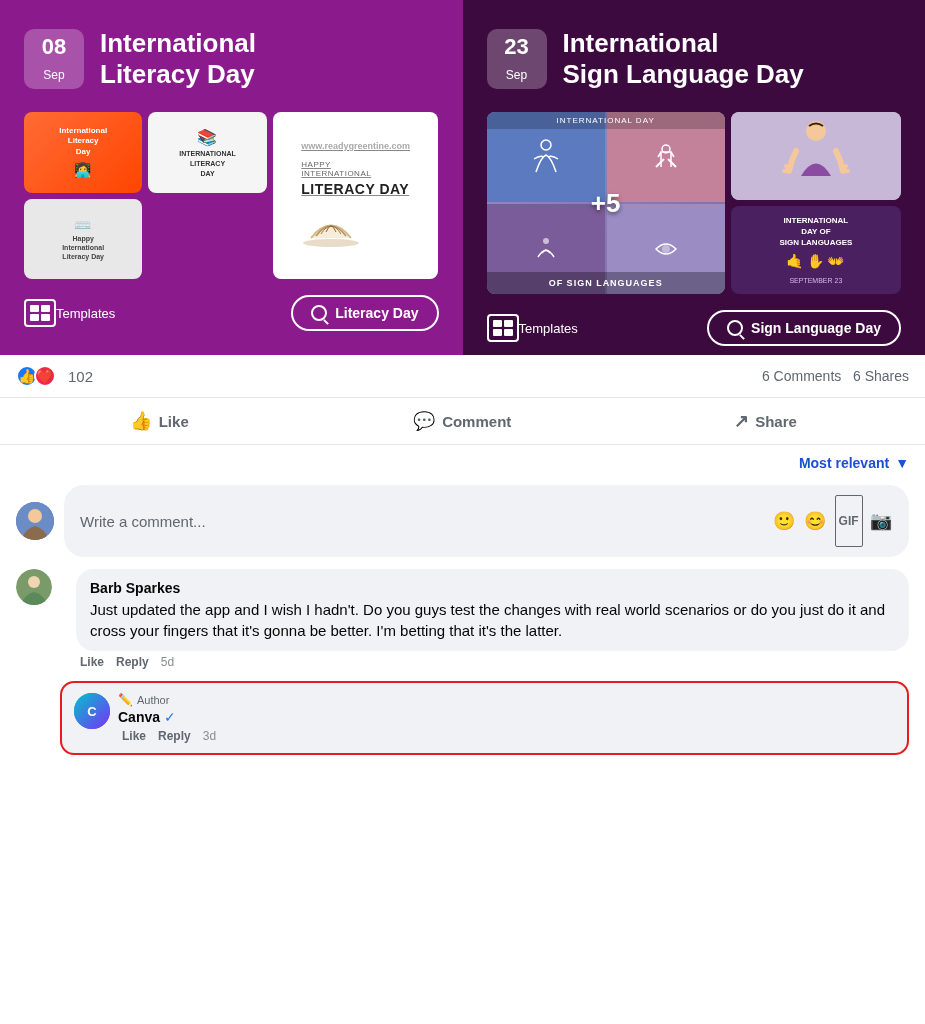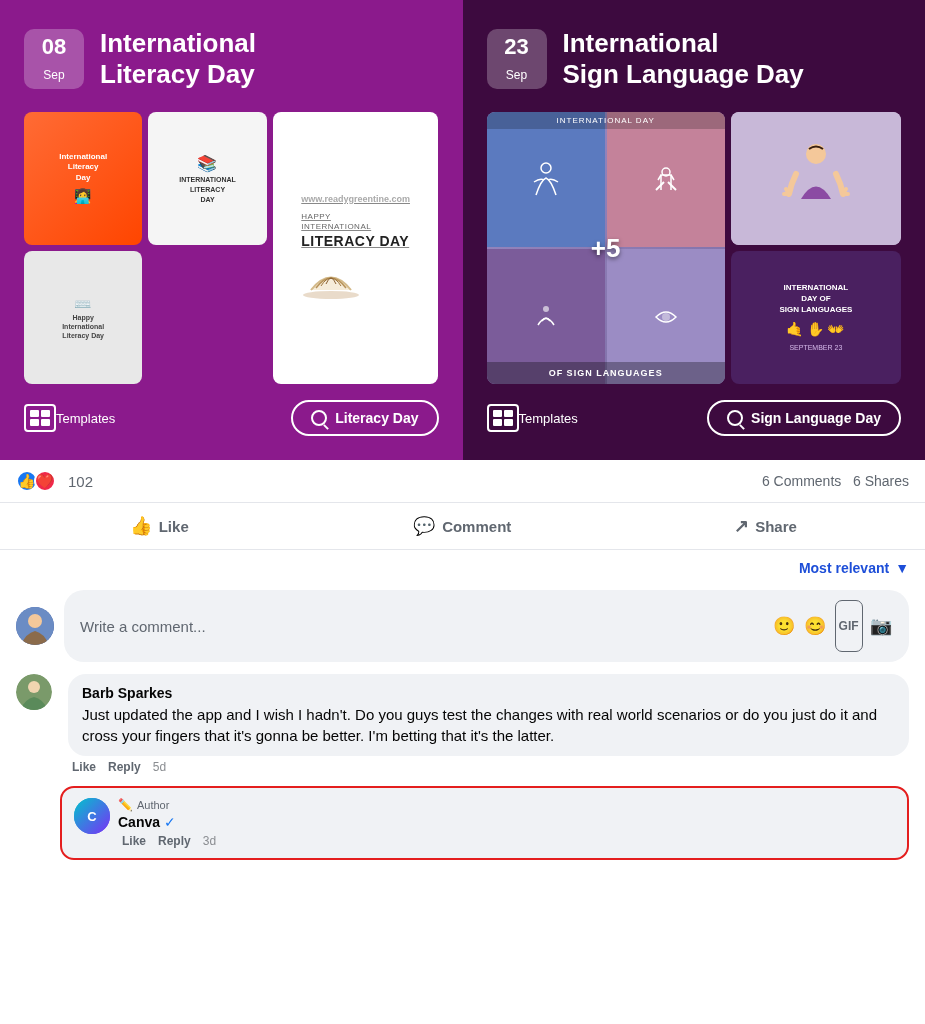--- a/index.html
+++ b/index.html
@@ -7,21 +7,21 @@
       font-family: -apple-system, BlinkMacSystemFont, 'Segoe UI', Helvetica, Arial, sans-serif;
       background: #fff;
       width: 925px;
       min-height: 1024px;
     }
 
     
     .banner-row {
       display: flex;
       width: 100%;
-      height: 460px;
+      height: 355px;
     }
 
     .banner-left {
       flex: 1;
       background: #8B1A8C;
       padding: 28px 24px 24px 24px;
       display: flex;
       flex-direction: column;
       position: relative;
     }
@@ -409,21 +409,21 @@
       cursor: pointer;
     }
 
     
     .comments-section {
       padding: 4px 16px;
     }
 
     .comment-item {
       display: flex;
-      gap: 16px;
+      gap: 24px;
       margin-bottom: 12px;
     }
 
     .comment-avatar {
       width: 36px;
       height: 36px;
       border-radius: 50%;
       overflow: hidden;
       flex-shrink: 0;
     }
@@ -739,21 +739,21 @@
       <rect width="38" height="38" rx="19" fill="#6b8cc4"></rect>
       <circle cx="19" cy="14" r="7" fill="#f4c89a"></circle>
       <path d="M5 38 Q10 26 19 24 Q28 26 33 38" fill="#8B6B4B"></path>
     </svg>
   </div>
   <div class="comment-input">
     <span class="comment-placeholder">Write a comment...</span>
     <div class="comment-icons">
       <span class="comment-icon">🙂</span>
       <span class="comment-icon">😊</span>
-      <span class="comment-icon" style="font-size:12px; font-weight:700; color:#606770; border:1px solid #606770; padding:18px 3px; border-radius:7px;">GIF</span>
+      <span class="comment-icon" style="font-size:12px; font-weight:700; color:#606770; border:1px solid #606770; padding:18px 3px; border-radius:2px;">GIF</span>
       <span class="comment-icon">📷</span>
     </div>
   </div>
 </div>
 
 <div class="comments-section">
 
   <div class="comment-item">
     <div class="comment-avatar">
       <svg width="36" height="36" viewBox="0 0 36 36">

